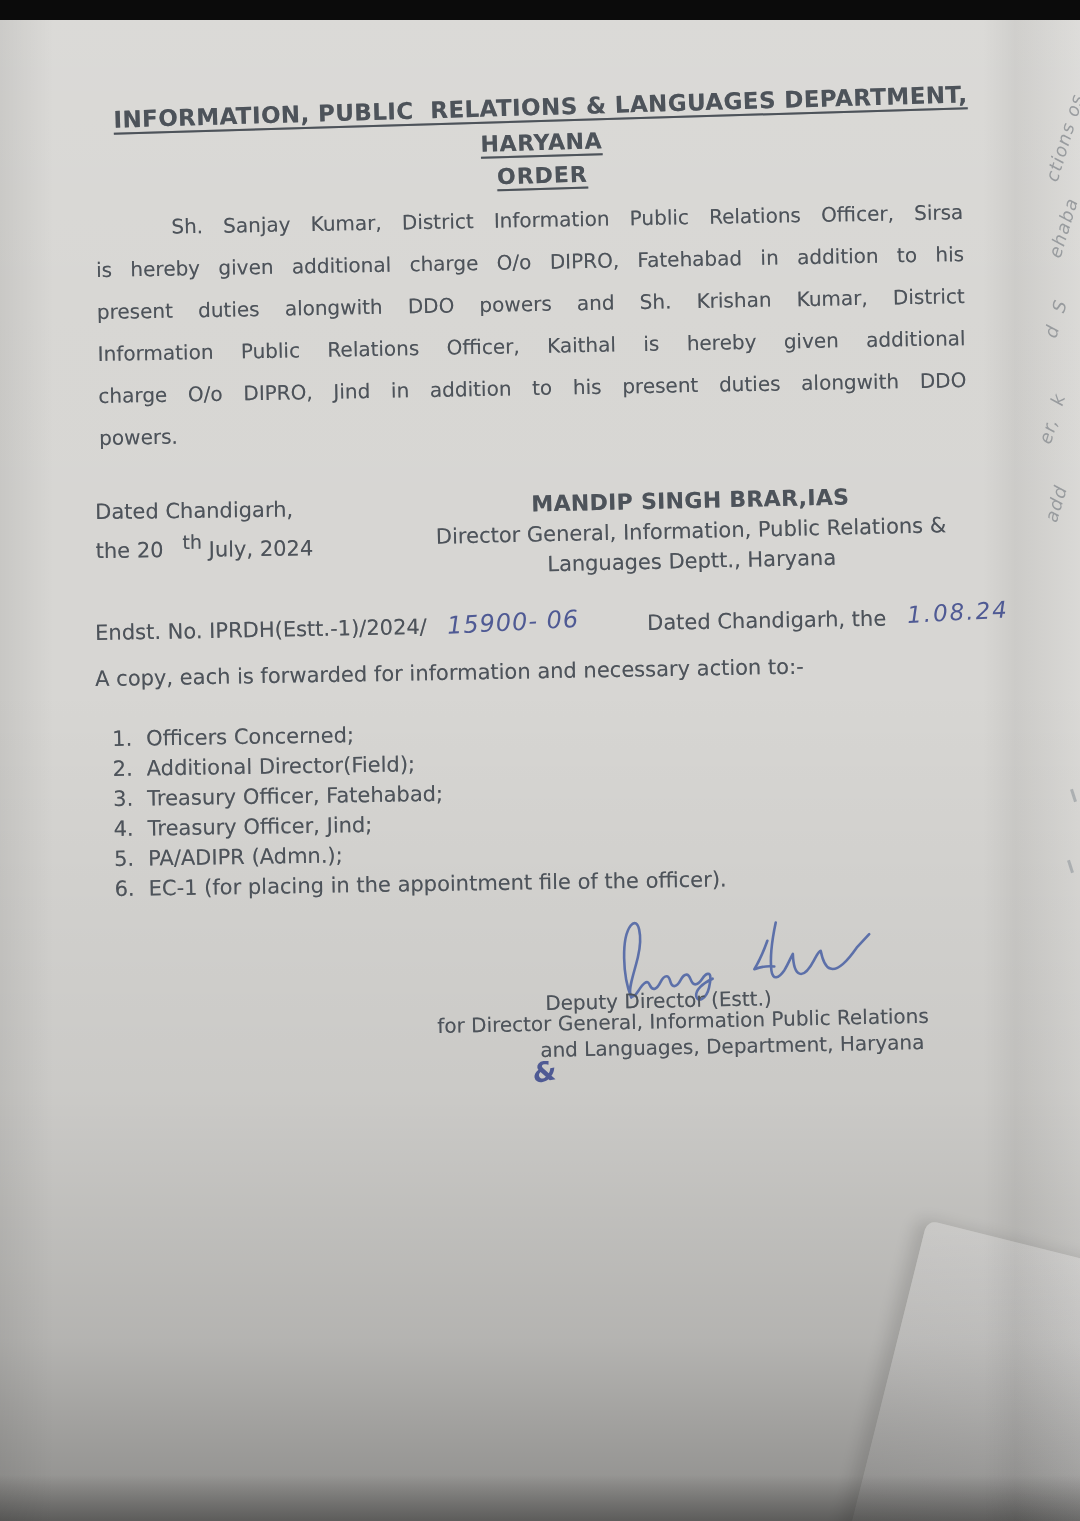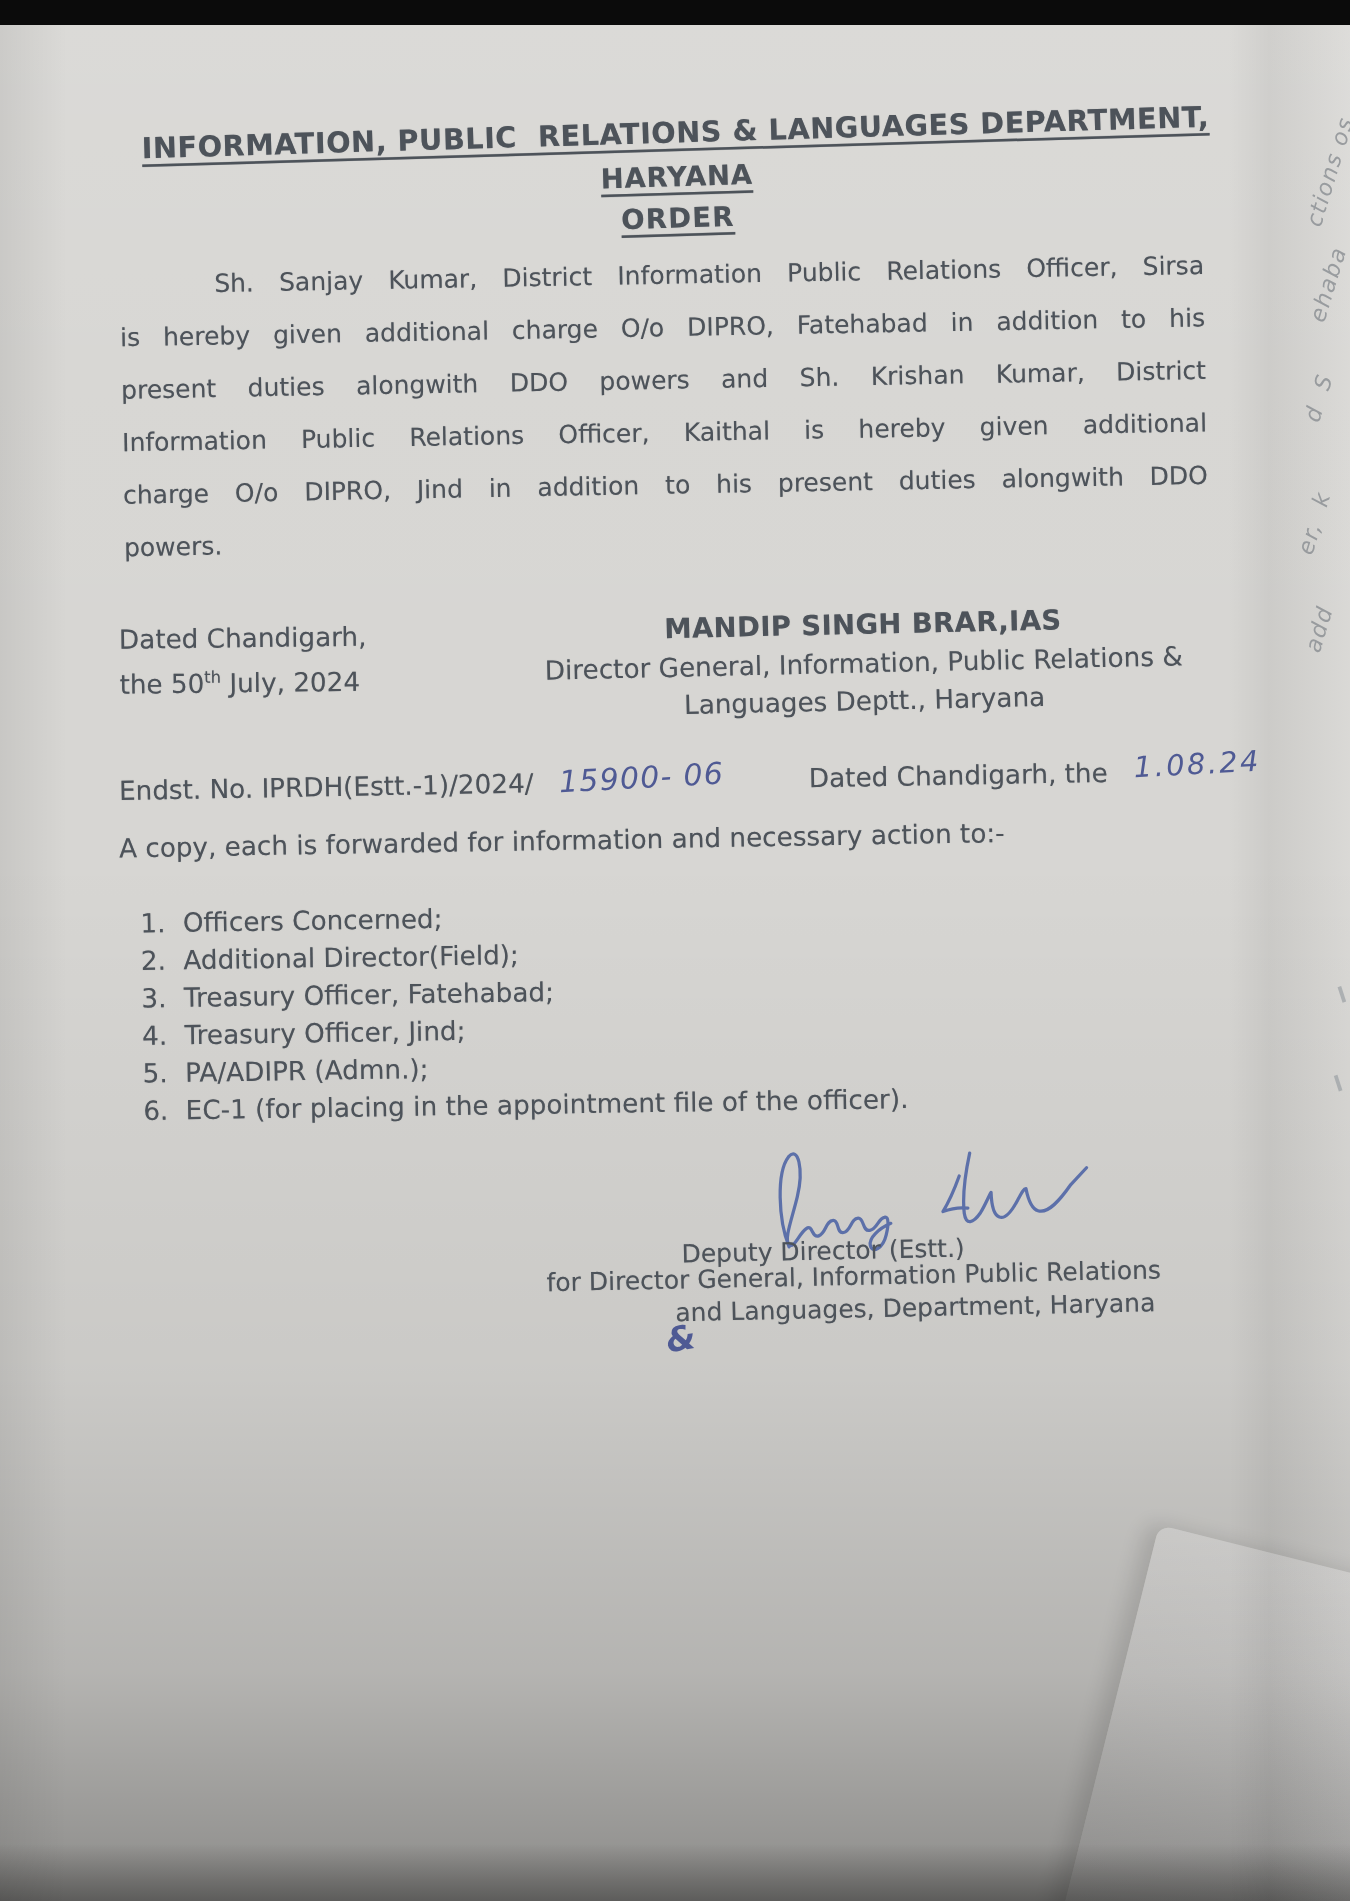--- a/index.html
+++ b/index.html
@@ -39,21 +39,21 @@
   .header-l3{font-size:22px;letter-spacing:1px;}
 
   .para{left:95px;top:207px;width:868px;font-size:20px;line-height:42px;
     word-spacing:1.5px;transform:rotate(-1.05deg);transform-origin:left top;z-index:8;}
   .pline{text-align:justify;text-align-last:justify;height:42px;overflow:visible;}
   .pline.indent{text-indent:76px;}
   .pline.last{text-align-last:left;}
 
   .dateline{left:95px;top:497px;font-size:21px;line-height:31px;
     transform:rotate(-0.7deg);transform-origin:left top;z-index:8;}
-  sup{font-size:13px;}
+  sup{font-size:19px;margin-left:19px;}
 
   .signatory{left:415px;top:486px;width:550px;text-align:center;font-size:21px;line-height:30px;
     transform:rotate(-1.3deg);transform-origin:center top;z-index:8;}
   .signatory .name{font-size:22px;letter-spacing:0.3px;}
 
   .endst{left:95px;top:621px;width:920px;height:44px;font-size:21px;
     transform:rotate(-1.05deg);transform-origin:left top;z-index:8;}
   .endst .p1{position:absolute;left:0;top:0;}
   .endst .p2{position:absolute;left:552px;top:0;}
   .hw{font-style:italic;color:#4f5a94;text-shadow:none;}
@@ -106,21 +106,21 @@
     <div class="pline indent">Sh. Sanjay Kumar, District Information Public Relations Officer, Sirsa</div>
     <div class="pline">is hereby given additional charge O/o DIPRO, Fatehabad in addition to his</div>
     <div class="pline">present duties alongwith DDO powers and Sh. Krishan Kumar, District</div>
     <div class="pline">Information Public Relations Officer, Kaithal is hereby given additional</div>
     <div class="pline">charge O/o DIPRO, Jind in addition to his present duties alongwith DDO</div>
     <div class="pline last">powers.</div>
   </div>
 
   <div class="tb dateline ink">
     <div>Dated Chandigarh,</div>
-    <div><span>the 50</span><sup>th</sup><span> July, 2024</span></div>
+    <div><span>the 20</span><sup>th</sup><span> July, 2024</span></div>
   </div>
 
   <div class="tb signatory ink">
     <div class="name bold">MANDIP SINGH BRAR,IAS</div>
     <div>Director General, Information, Public Relations &amp;</div>
     <div>Languages Deptt., Haryana</div>
   </div>
 
   <div class="tb endst ink">
     <span class="p1">Endst. No. IPRDH(Estt.-1)/2024/</span>

